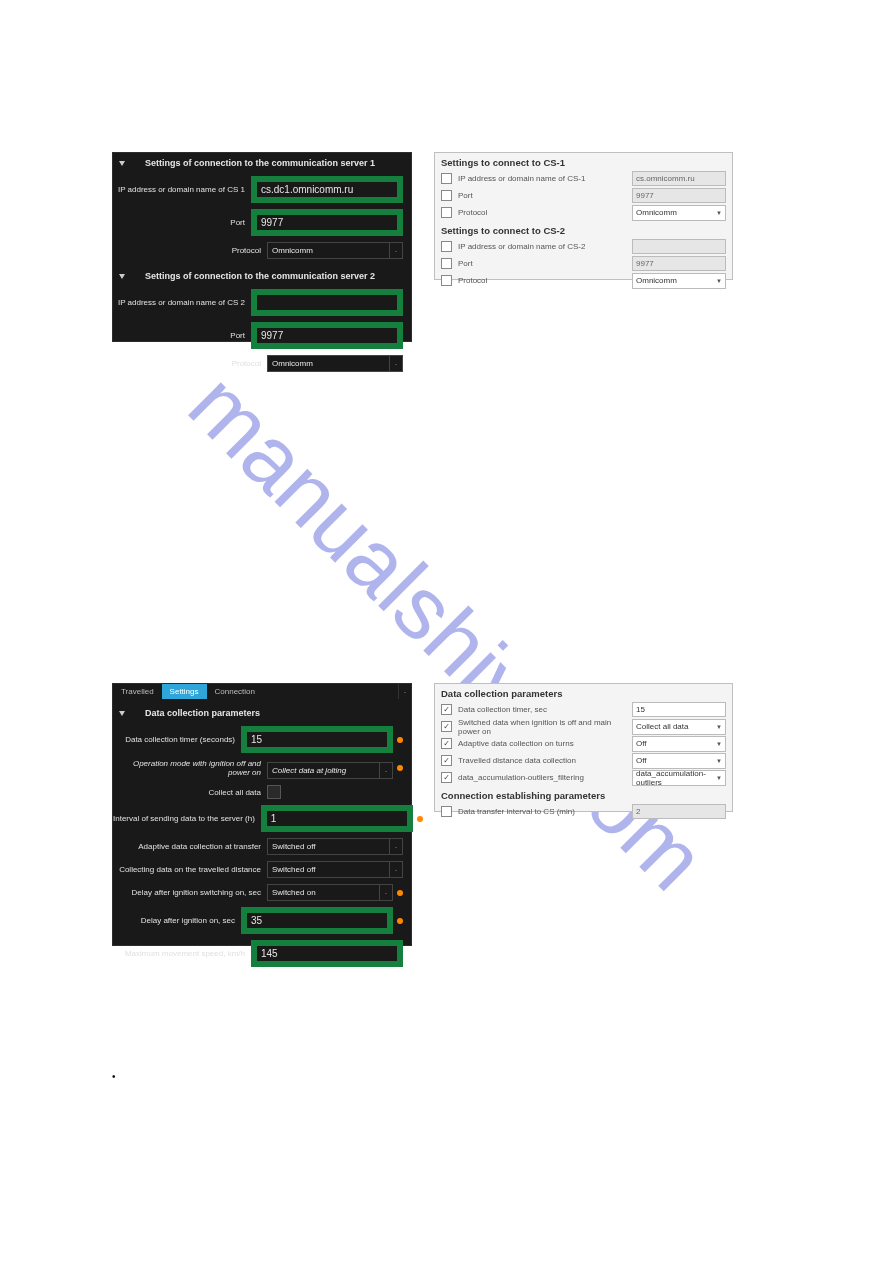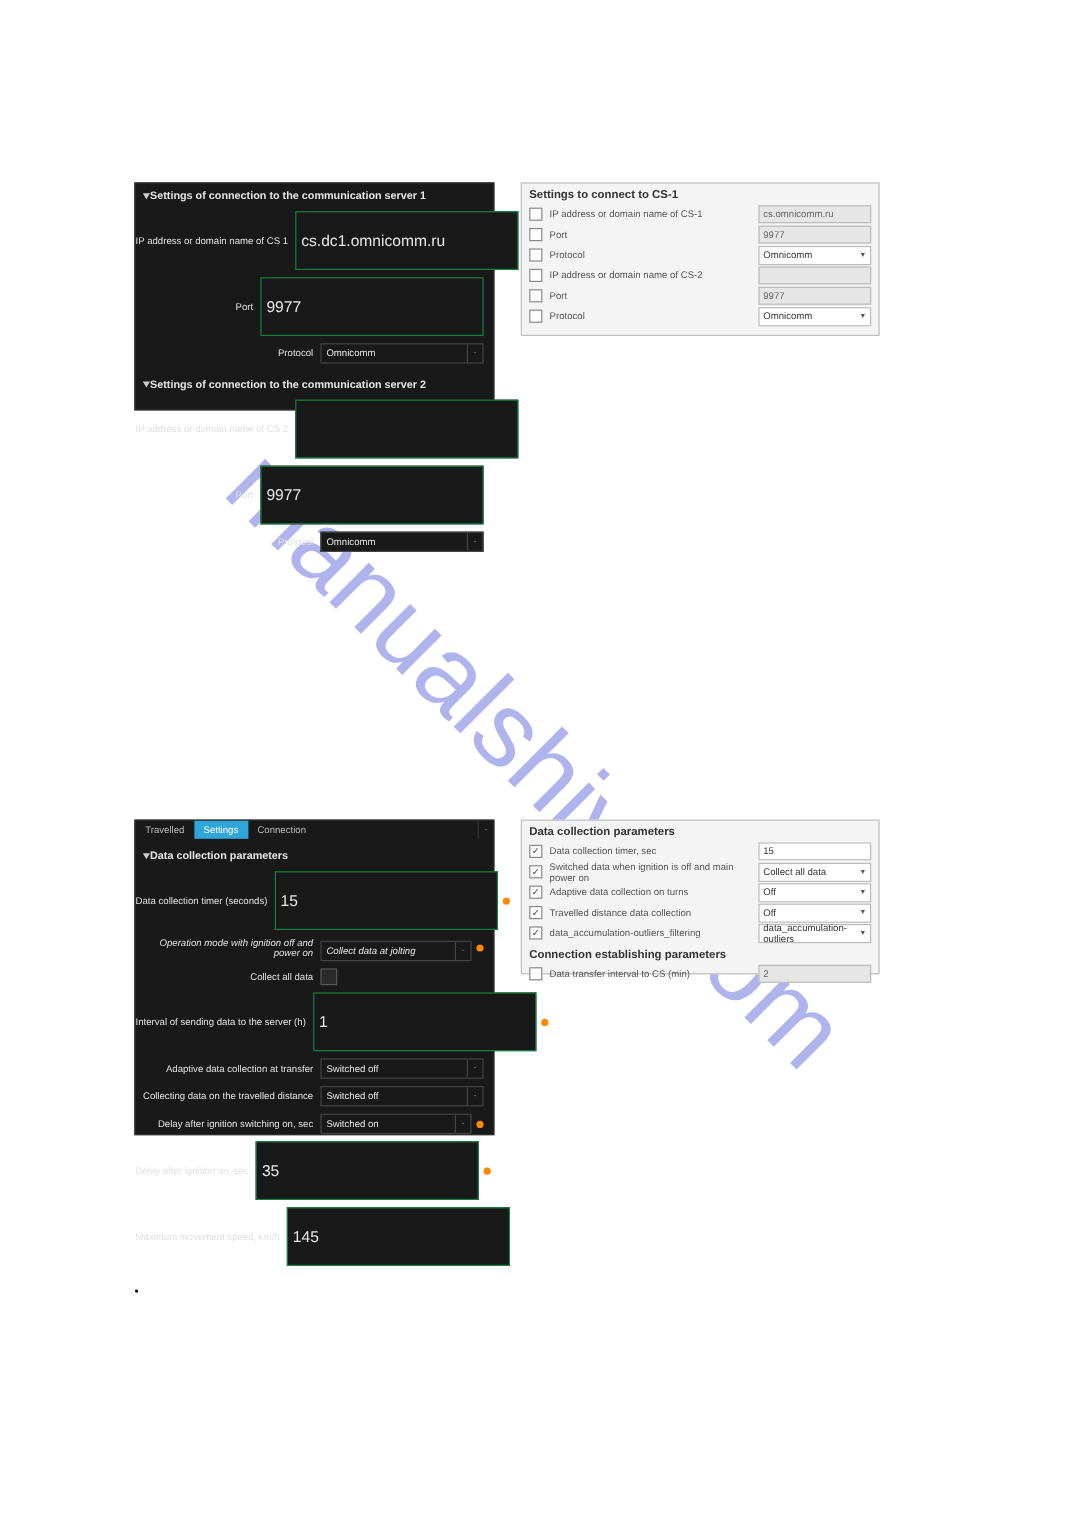--- a/index.html
+++ b/index.html
@@ -36,21 +36,21 @@
     border: 1px solid #2d2d2d;
   }
   #dark1 { left: 112px; top: 152px; width: 298px; height: 188px; }
   #dark2 { left: 112px; top: 683px; width: 298px; height: 261px; }
   .dark-panel .collapse-title {
     font-size: 9px;
     font-weight: bold;
     padding: 5px 6px;
     display: flex;
     align-items: center;
-    gap: 0;
+    gap: 20px;
   }
   .caret {
     display: inline-block;
     width: 0; height: 0;
     border-left: 3px solid transparent;
     border-right: 3px solid transparent;
     border-top: 5px solid #ccc;
   }
   .d-row {
     display: flex;
@@ -61,25 +61,25 @@
     width: 148px;
     font-size: 8px;
     text-align: right;
     padding-right: 6px;
     color: #e0e0e0;
     white-space: nowrap;
   }
   .d-input {
     flex: 1;
     height: 15px;
-    border: 1px solid #15803d;
+    border: 6px solid #15803d;
     background: #191919;
     color: #e6e6e6;
-    font-size: 13px;
-    padding: 16px 4px;
+    font-size: 10px;
+    padding: 0 4px;
   }
   .d-select {
     flex: 1;
     display: flex;
     align-items: center;
     justify-content: space-between;
     height: 15px;
     border: 1px solid #444;
     background: #191919;
     color: #e6e6e6;
@@ -245,20 +245,21 @@
       </div>
   <div class="lp-row">
         <div class="lp-cb"></div>
     <div class="lp-label">Protocol</div>
     <div class="lp-select">
       <span>Omnicomm</span>
           <span class="tri">▼</span>
         </div>
       </div>
 
+  <div class="lp-head">Settings to connect to CS-2</div>
   <div class="lp-row">
         <div class="lp-cb"></div>
     <div class="lp-label">IP address or domain name of CS-2</div>
     <input class="lp-input ro" value="" style="">
       </div>
   <div class="lp-row">
         <div class="lp-cb"></div>
     <div class="lp-label">Port</div>
     <input class="lp-input ro" value="9977" style="">
       </div>

